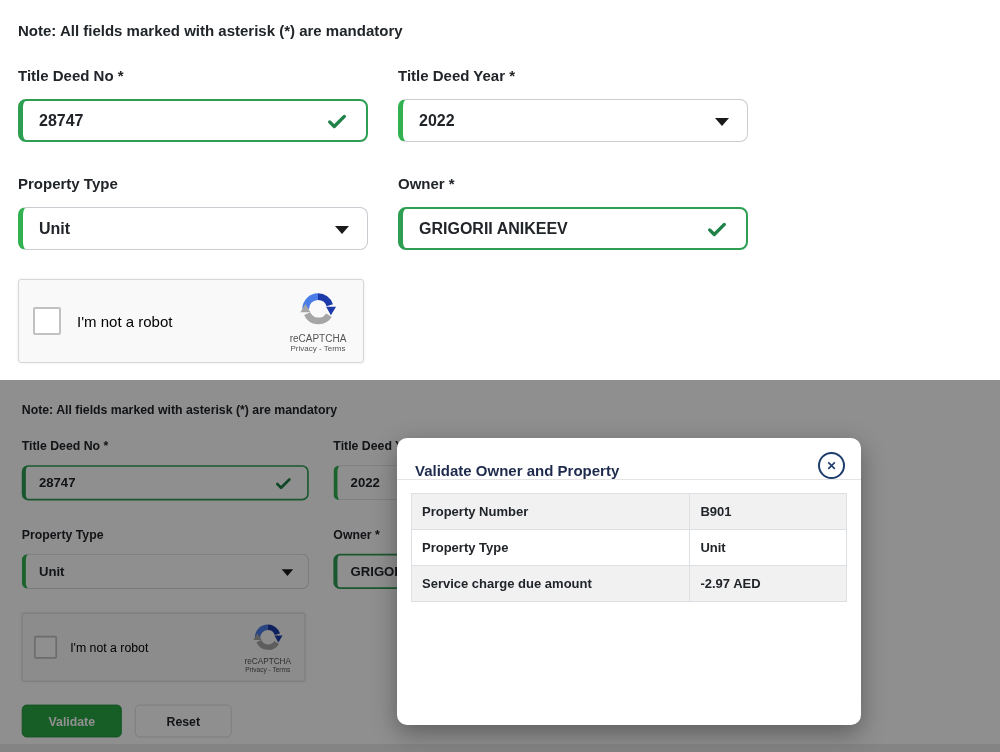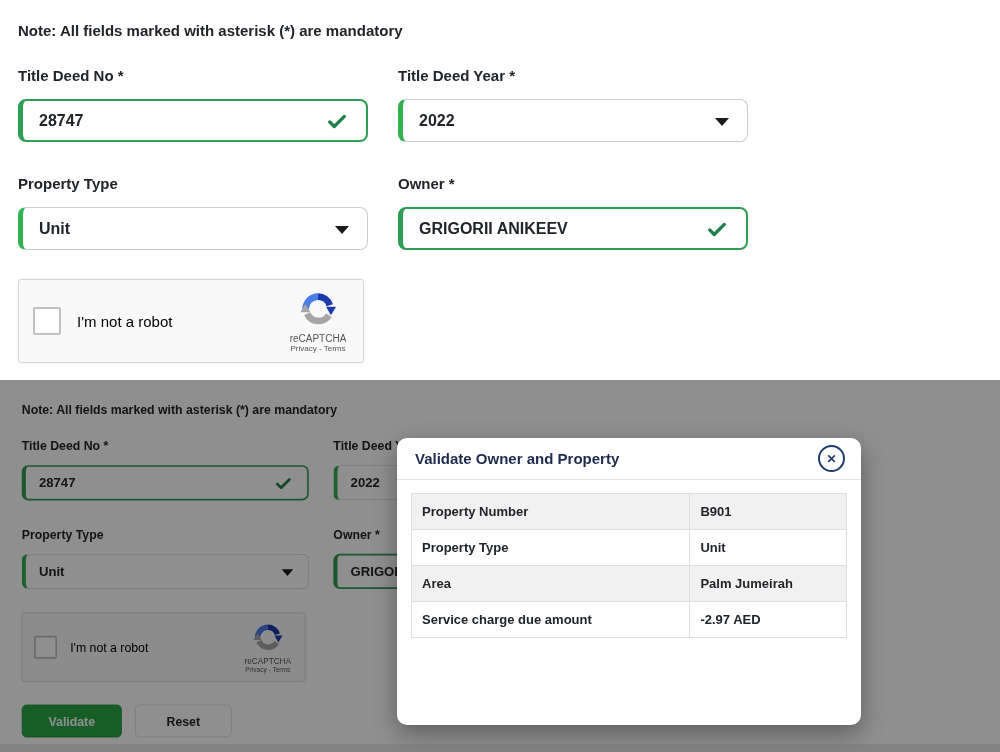--- a/index.html
+++ b/index.html
@@ -45,21 +45,21 @@
   .under { position:absolute; inset:0; }
   .under-white { position:absolute; left:0; top:0; width:1000px; height:364px; background:#fff; }
   .dim-form-wrap { position:absolute; left:7px; top:4px; width:1000px;
                    transform:scale(0.82); transform-origin:0 0; }
   .overlay { position:absolute; inset:0; background:rgba(0,0,0,0.44); z-index:5; }
 
   
   .modal { position:absolute; left:397px; top:58px; width:464px; height:287px; z-index:10;
            background:#fff; border-radius:10px; box-shadow:0 8px 25px rgba(0,0,0,0.35); }
   .modal-header { height:42px; border-bottom:1px solid #e4e4e4; display:flex;
-                  align-items:center; padding:0 16px 0 18px; }
+                  align-items:flex-end; padding:0 16px 0 18px; }
   .modal-title { font-size:15px; font-weight:bold; color:#1e2b4d; }
   .modal-close { margin-left:auto; width:27px; height:27px; border-radius:50%;
                  border:2px solid #1d3d6d; color:#1d3d6d; display:flex; align-items:center;
                  justify-content:center; font-size:12px; font-weight:bold; cursor:pointer;
                  background:#fff; line-height:1; }
   .modal-body { padding:13px 14px 16px 14px; }
   table.props { width:100%; border-collapse:collapse; }
   table.props td { border:1px solid #dcdfe3; height:36px; padding:8px 10px;
                    font-size:13px; font-weight:bold; color:#212529; }
   table.props td.k { width:64%; }
@@ -219,24 +219,20 @@
         <tbody>
           <tr>
             <td class="k">Property Number</td>
             <td class="v">B901</td>
           </tr>
           <tr>
             <td class="k">Property Type</td>
             <td class="v">Unit</td>
           </tr>
           <tr>
-            <td class="k">Area</td>
-            <td class="v">Palm Jumeirah</td>
-          </tr>
-          <tr>
             <td class="k">Service charge due amount</td>
             <td class="v">-2.97 AED</td>
           </tr>
         </tbody>
       </table>
     </div>
   </div>
 </div>
 
 </body></html>

